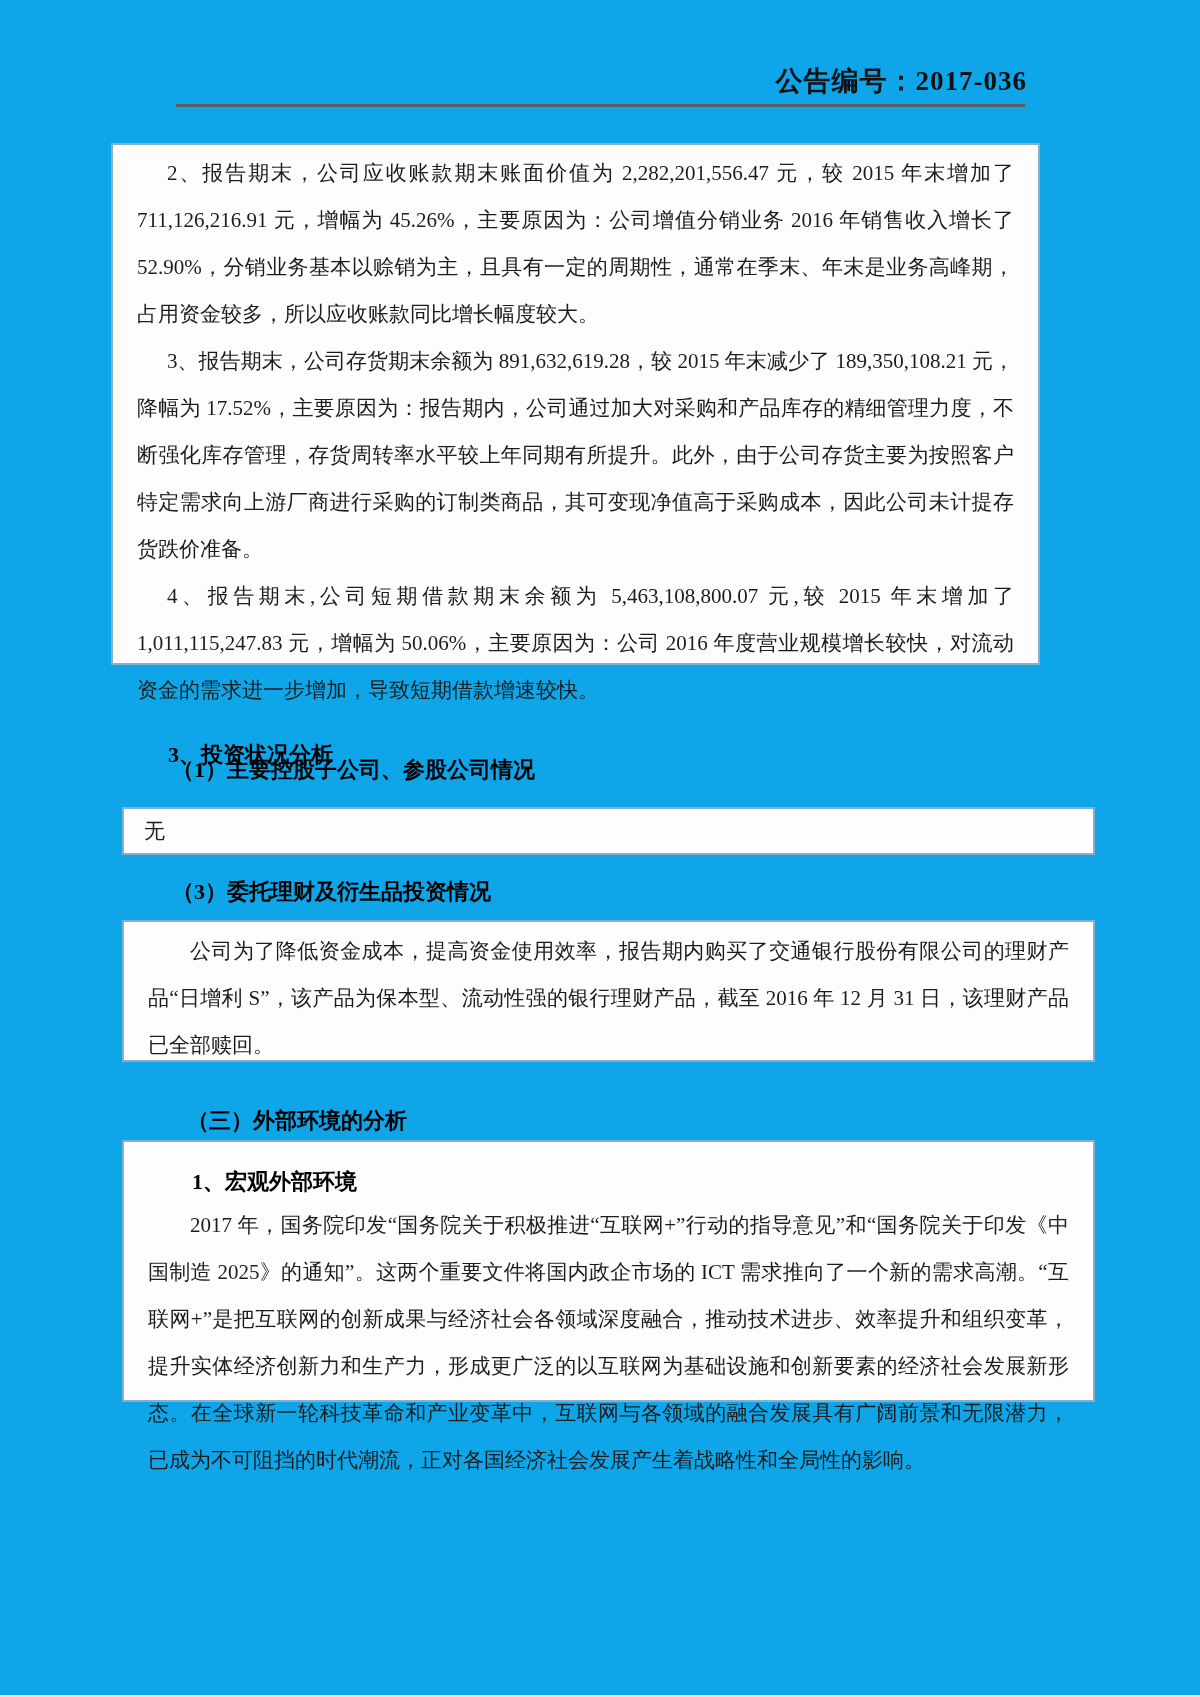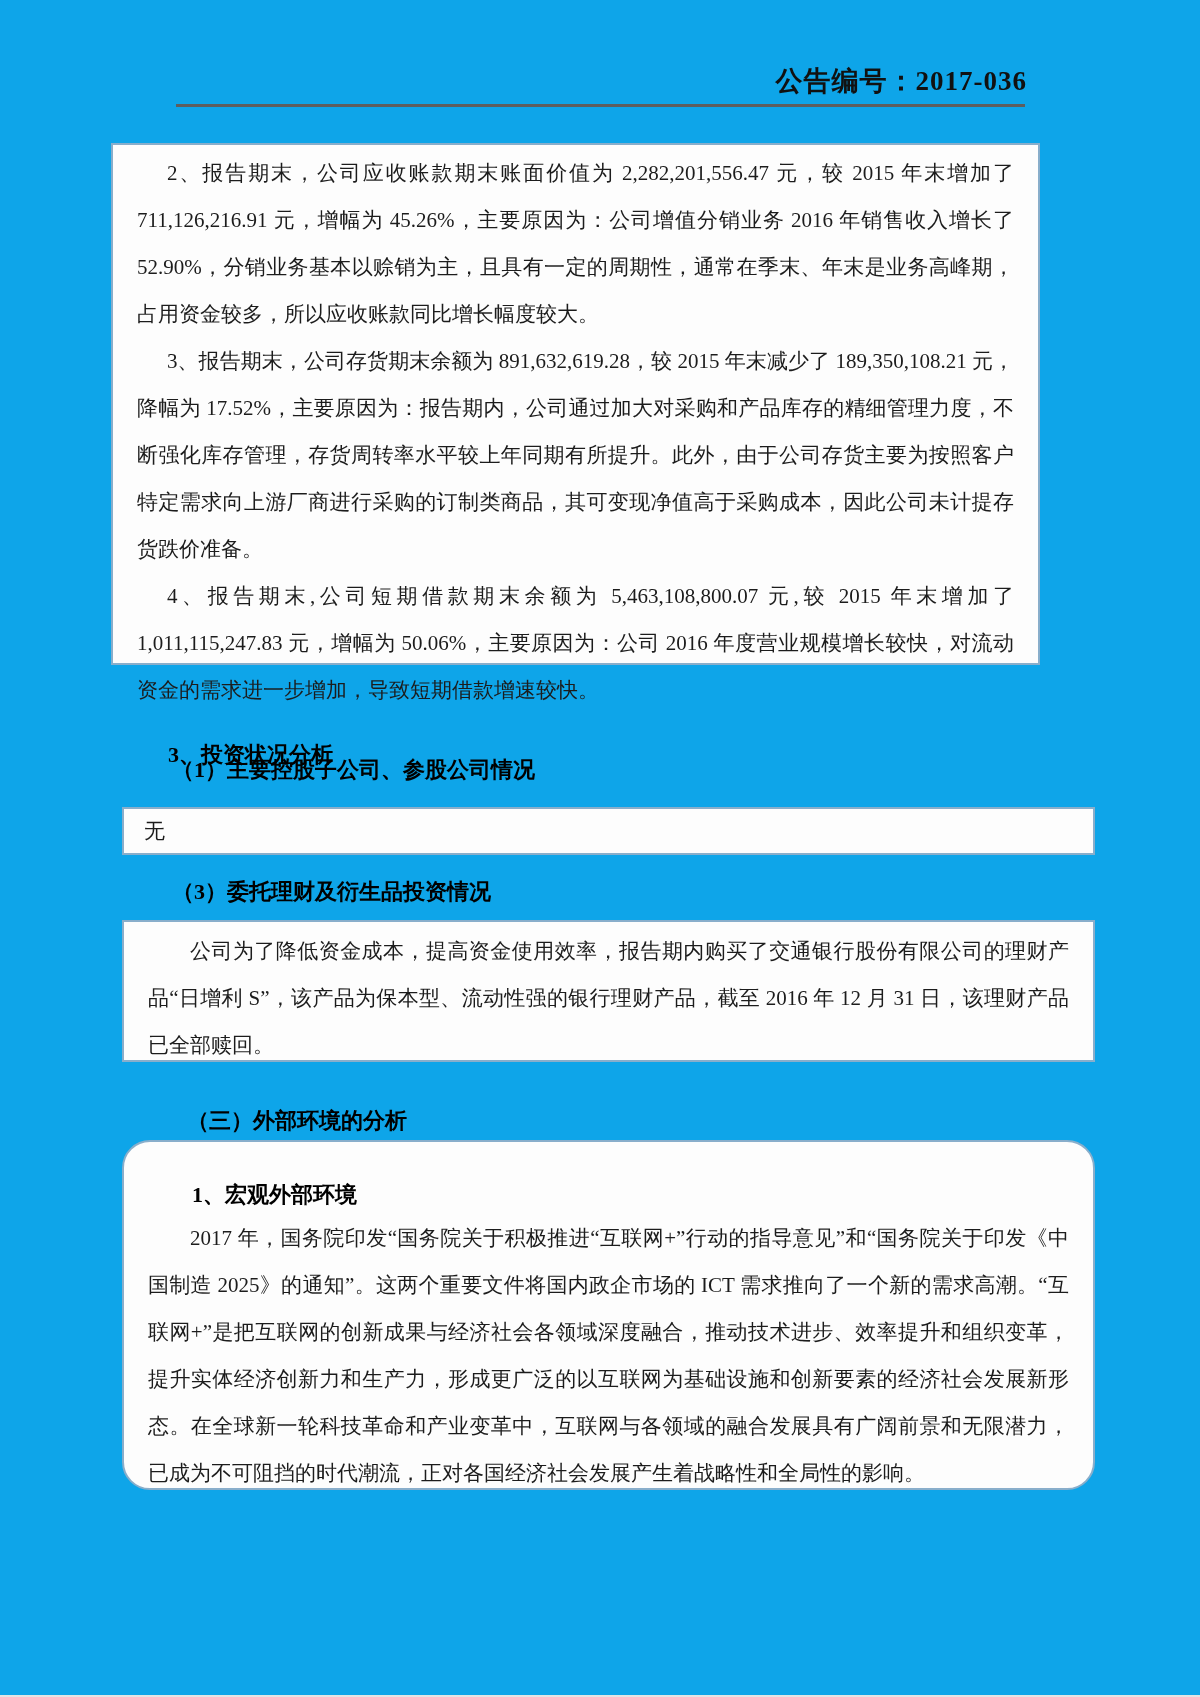--- a/index.html
+++ b/index.html
@@ -70,23 +70,22 @@
     left: 122px;
     width: 973px;
     height: 142px;
     padding: 6px 24px 0 24px;
   }
   .box-wealth p { text-indent: 42px; }
   .box-macro {
     top: 1140px;
     left: 122px;
     width: 973px;
-    height: 350px;
-    padding: 13px 24px;
-    border-radius: 28px;
+    height: 262px;
+    padding: 0 24px;
   }
   .box-macro .inner-heading {
     margin: 26px 0 6px 44px;
     font-weight: bold;
     font-size: 22px;
     line-height: 28px;
     color: #000;
     text-indent: 0;
   }
   .box-macro p { text-indent: 42px; }

